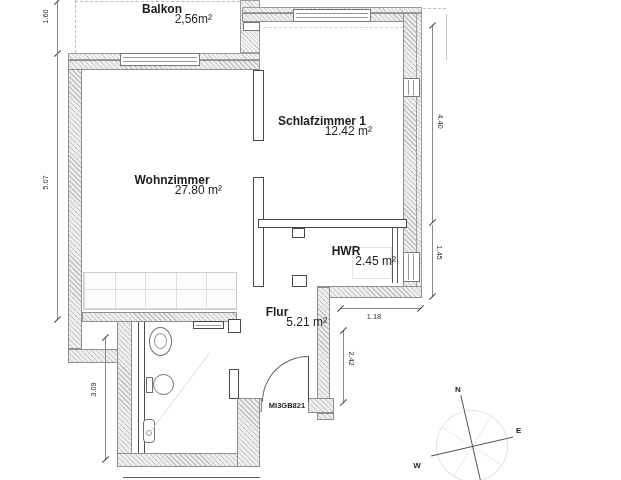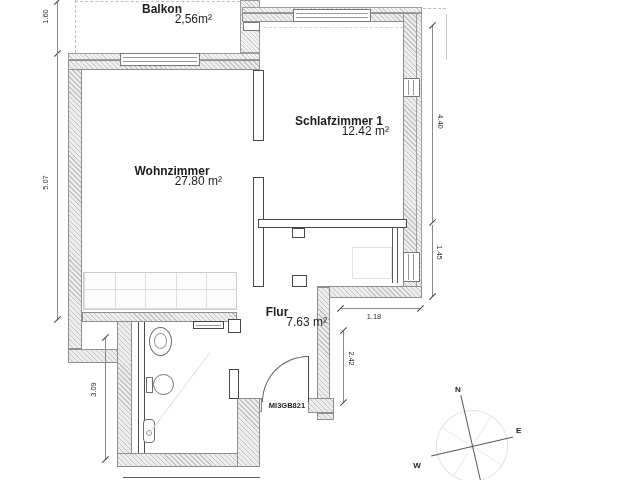--- a/index.html
+++ b/index.html
@@ -139,31 +139,35 @@
   <div class="abs dim rot-l" style="left:73px;top:385px;">3.09</div>
   <div class="abs dim rot-r" style="left:420px;top:117px;">4.40</div>
   <div class="abs dim rot-r" style="left:419px;top:248px;">1.45</div>
   <div class="abs dim rot-r" style="left:331px;top:354px;">2.42</div>
   <div class="abs dim" style="left:354px;top:312px;">1.18</div>
 
   <div class="abs room-label" style="left:112px;top:4px;">
     <div>Balkon</div>
     <div class="area">2,56m²</div>
   </div>
-  <div class="abs room-label" style="left:289px;top:116px;">
+  <div class="abs room-label" style="left:272px;top:116px;">
     <div>Schlafzimmer 1</div>
     <div class="area">12.42 m²</div>
   </div>
-  <div class="abs room-label" style="left:122px;top:166px;">
+  <div class="abs room-label" style="left:122px;top:175px;">
     <div>Wohnzimmer</div>
     <div class="area">27.80 m²</div>
   </div>
+  <div class="abs room-label" style="left:296px;top:246px;">
+    <div>HWR</div>
+    <div class="area">2.45 m²</div>
+  </div>
   <div class="abs room-label" style="left:227px;top:307px;">
     <div>Flur</div>
-    <div class="area">7.63 m²</div>
+    <div class="area">5.21 m²</div>
   </div>
   <div class="abs" style="left:252px;top:401px;width:70px;text-align:center;color:#1e1e1e;font-size:7.5px;font-weight:600;">MI3GB821</div>
 
   <div class="abs" style="left:422px;top:396px;width:100px;height:100px;">
     <div class="abs" style="left:0;top:0;width:100px;height:100px;transform:rotate(-13deg);">
       <div class="abs" style="left:14px;top:14px;width:72px;height:72px;border:1px solid #e2e2e2;border-radius:50%;"></div>
       <div class="abs" style="left:14px;top:49.5px;width:72px;height:1px;background:#eaeaea;transform:rotate(45deg);"></div>
       <div class="abs" style="left:14px;top:49.5px;width:72px;height:1px;background:#eaeaea;transform:rotate(-45deg);"></div>
       <div class="abs compass-line" style="left:49.5px;top:-2px;width:1px;height:104px;"></div>
       <div class="abs compass-line" style="left:8px;top:49.5px;width:84px;height:1px;"></div>

